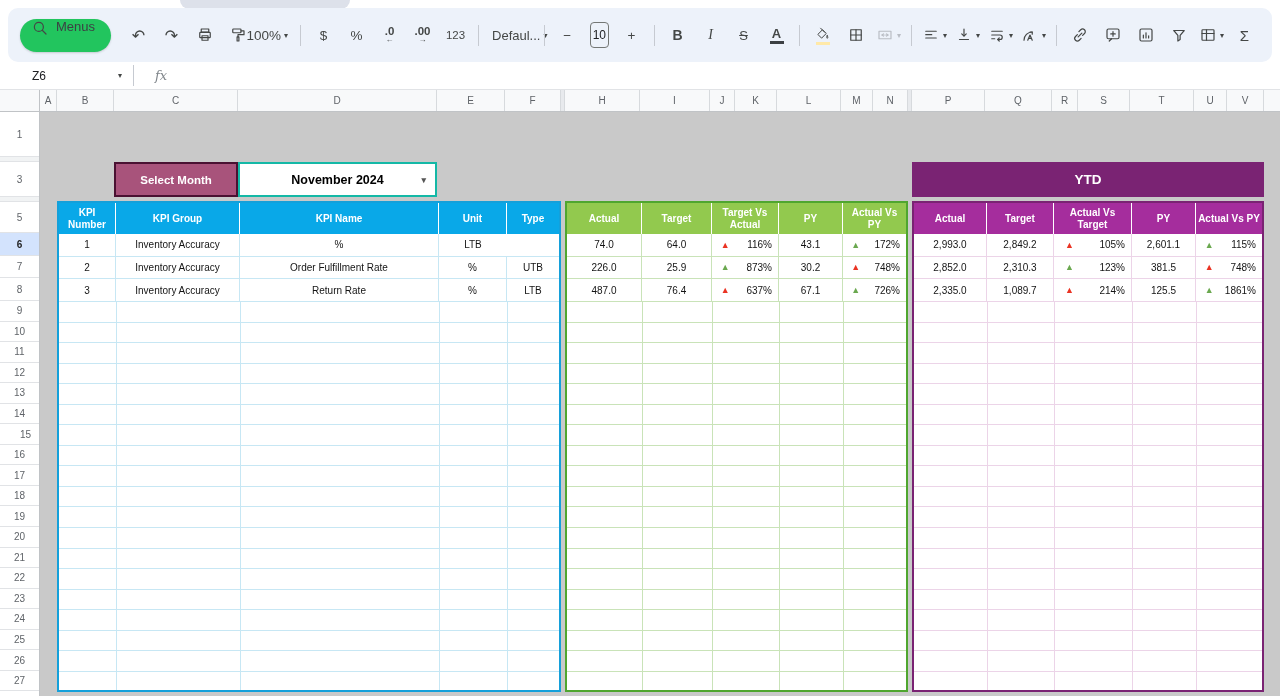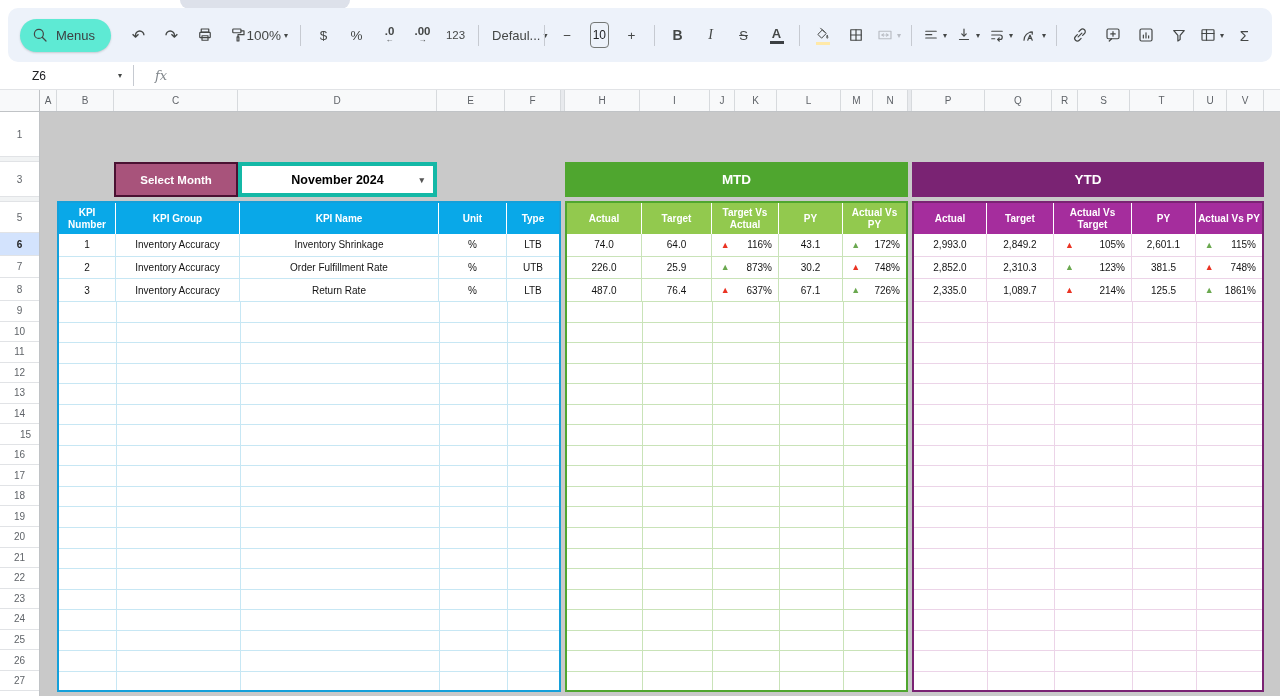--- a/index.html
+++ b/index.html
@@ -2,21 +2,21 @@
 <html><head>
 <meta charset="utf-8">
 <style>
   html,body{margin:0;padding:0;background:#fff}
   #stage{position:relative;width:1280px;height:696px;background:#fff;overflow:hidden;
          font-family:"Liberation Sans",sans-serif;-webkit-font-smoothing:antialiased}
   
   #toptab{position:absolute;left:180px;top:0;width:170px;height:9px;background:#dde1ea;border-radius:0 0 9px 9px}
   #toolbar{position:absolute;left:8px;top:8px;width:1264px;height:54px;background:#edf2fa;border-radius:10px;
            display:flex;align-items:center;padding:0 12px;box-sizing:border-box;gap:2px}
-  .pill{display:flex;align-items:center;gap:7px;background:#5eead4;border-radius:17px;height:33px;padding:0 16px 0 11px;
+  .pill{display:flex;gap:7px;background:#22c55e;border-radius:17px;height:33px;padding:0 16px 0 11px;
         margin-right:10px;font-size:13px;color:#3c4043;box-shadow:0 1px 2px rgba(60,64,67,.22);cursor:pointer}
   .tbtn{display:flex;align-items:center;justify-content:center;min-width:25px;height:27px;padding:0 3px;border-radius:4px;
         font-size:13.5px;color:#444746;font-weight:500;cursor:pointer}
   .uglyph{font-size:16px;font-weight:400}
   .caret{font-size:8px;color:#444746;margin-left:3px}
   .divider{width:1px;height:21px;background:#c6cad1;margin:0 5px;flex:0 0 1px}
   .ic{width:18px;height:18px;stroke:#444746;fill:none;stroke-width:1.6;stroke-linecap:round;stroke-linejoin:round}
   .ic.dis{stroke:#b9bdc4}
   .fontsize{width:36px;height:24px;border:1px solid #747775;border-radius:4px;display:flex;align-items:center;
             justify-content:center;font-size:12px;color:#202124;margin:0 5px;background:transparent}
@@ -52,21 +52,21 @@
   .gutrow{display:flex;align-items:center;justify-content:center;font-size:10px;color:#5f6368;
           border-bottom:1px solid #e1e3e6;box-sizing:border-box}
   .gutrow.collapsed{background:#f1f3f4}
   .gutrow.sel{background:#d3e3fd;color:#1f1f1f;font-weight:700}
   #sheetbg{position:absolute;left:40px;top:22px;width:1240px;height:584px;background:#c9c9c9}
   
   #titlebar{position:absolute;left:40px;top:22px;width:1224px;height:45px;background:#4a1132;color:#fff;
             font-size:21px;font-weight:700;display:flex;align-items:center;justify-content:center;letter-spacing:.2px}
   #selmonth{position:absolute;left:114px;top:72px;width:124px;height:35px;background:#a8537b;border:2px solid #4a1132;
             color:#fff;font-weight:700;font-size:11.5px;display:flex;align-items:center;justify-content:center;box-sizing:border-box}
-  #monthdd{position:absolute;left:238px;top:72px;width:199px;height:35px;background:#fff;border:4px solid #14b8a6;
+  #monthdd{position:absolute;left:238px;top:72px;width:199px;height:35px;background:#fff;border:2px solid #14b8a6;
            display:flex;align-items:center;justify-content:center;font-weight:700;font-size:12.5px;color:#000;
            box-sizing:border-box;cursor:pointer}
   #monthdd .ddcaret{position:absolute;right:9px;color:#555;font-size:9px}
   .banner{position:absolute;top:72px;height:35px;display:flex;align-items:center;justify-content:center;
           color:#fff;font-weight:700;font-size:13.5px}
   #mtdbanner{left:565px;width:343px;background:#4fa62f}
   #ytdbanner{left:912px;width:352px;background:#7a2373}
   
   .table{position:absolute;top:111px;height:491px;box-sizing:border-box;border:2px solid var(--bord);background:#fff;
          display:flex;flex-direction:column}
@@ -335,35 +335,33 @@
         <div class="gutrow" style="height: 20.55px;">26</div>
         <div class="gutrow" style="height: 20.55px;">27</div>
       </div>
     <div id="sheetbg"></div>
 
     <div id="selmonth">Select Month</div>
     <div id="monthdd">
       <span>November 2024</span>
       <span class="ddcaret">▾</span>
     </div>
-    <div id="mtdbanner" class="banner">MTD</div>
     <div id="ytdbanner" class="banner">YTD</div>
 
     <div id="kpitable" class="table">
       <div class="hrow">
         <div class="c">KPI Number</div>
         <div class="c">KPI Group</div>
         <div class="c">KPI Name</div>
         <div class="c">Unit</div>
         <div class="c">Type</div>
       </div>
       <div class="drow">
         <div class="c">1</div>
         <div class="c">Inventory Accuracy</div>
-        <div class="c">Inventory Shrinkage</div>
         <div class="c">%</div>
         <div class="c">LTB</div>
       </div>
       <div class="drow">
         <div class="c">2</div>
         <div class="c">Inventory Accuracy</div>
         <div class="c">Order Fulfillment Rate</div>
         <div class="c">%</div>
         <div class="c">UTB</div>
       </div>

